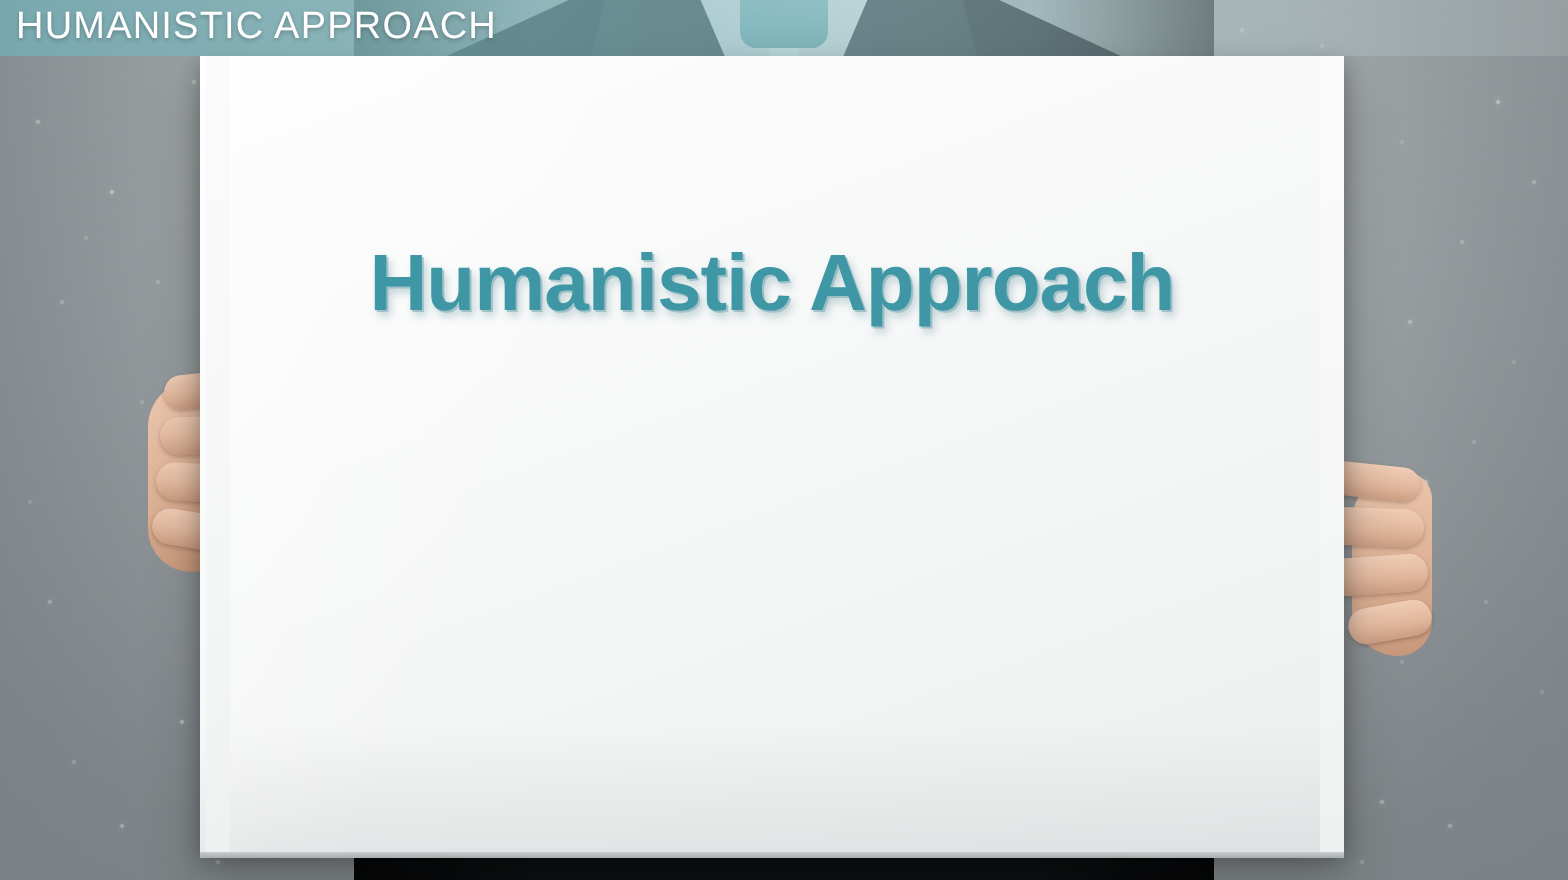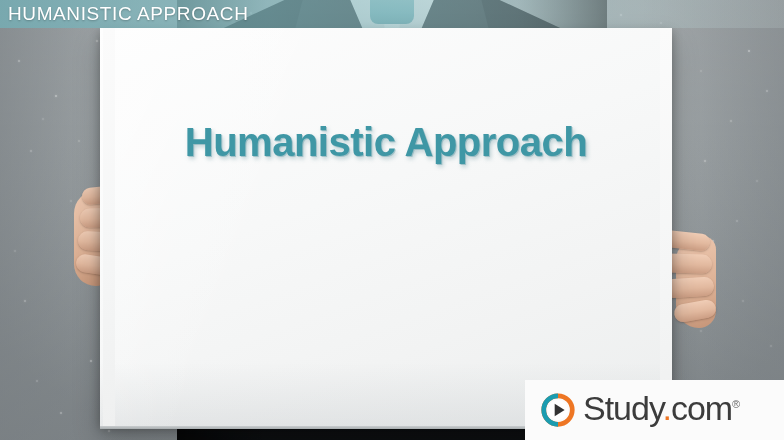--- a/index.html
+++ b/index.html
@@ -349,25 +349,14 @@
     <div class="board-title">Humanistic Approach</div>
     <div class="board-edge-bottom"></div>
   </div>
   <div class="board-front-l"></div>
   <div class="board-front-r"></div>
 
   <div class="banner">
     <div class="banner-text">HUMANISTIC APPROACH</div>
   </div>
 
-  <div class="logo-plate">
-    <svg class="logo-mark" viewBox="0 0 40 40">
-      <circle cx="20" cy="20" r="15" fill="none" stroke="#ee7624" stroke-width="5"></circle>
-      <path d="M20 5 A15 15 0 1 0 20 35" fill="none" stroke="#1a9cb0" stroke-width="5"></path>
-      <circle cx="20" cy="20" r="10.5" fill="#ffffff"></circle>
-      <polygon points="16.5,13.5 27,20 16.5,26.5" fill="#333333"></polygon>
-    </svg>
-    <div class="logo-word">
-      <span>Study</span><span class="dot">.</span><span>com</span><span class="tm">®</span>
-    </div>
-  </div>
 
 </div>
 
 </body></html>

